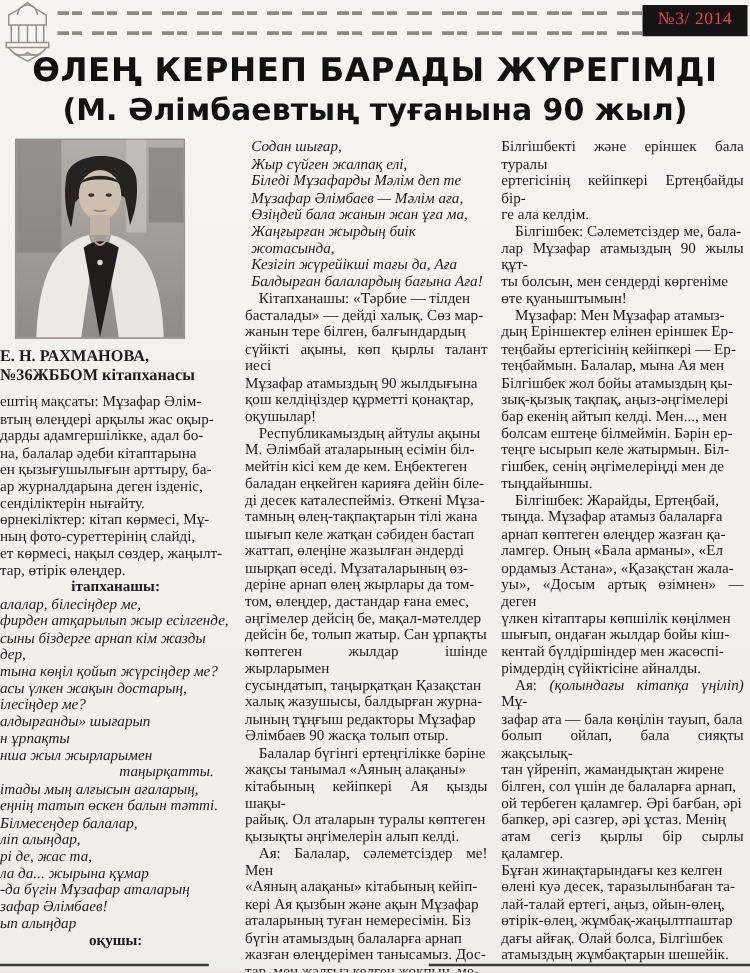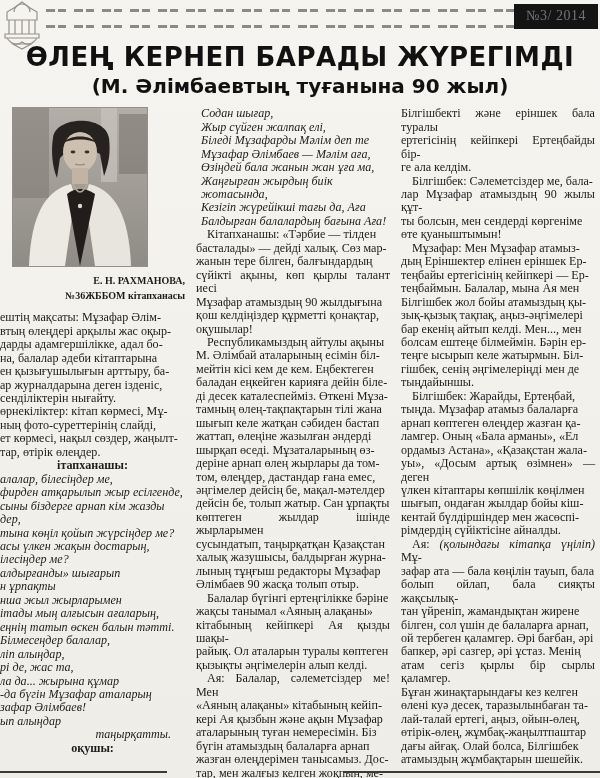--- a/index.html
+++ b/index.html
@@ -14,56 +14,56 @@
   }
   
   .emblem{position:absolute;left:1px;top:0;width:42px;height:50px;opacity:.85;}
   .dashrow{position:absolute;left:46px;right:0;height:3px;
     background:repeating-linear-gradient(90deg,#6a675f 0 9px,transparent 9px 12px,#6a675f 12px 20px,transparent 20px 28px);
     opacity:.75;}
   .dashrow.r1{top:9px;}
   .dashrow.r2{top:25px;}
   .issue-box{
     position:absolute;top:4px;right:2px;
-    background:#141414;color:#737373;
+    background:#141414;color:#ef4444;
     padding:4px 12px 5px 12px;
     font-size:14px;letter-spacing:.5px;
   }
   
   .title{
     margin:44px 6px 0 6px;text-align:center;
     font-family:"DejaVu Sans", sans-serif;
     font-weight:bold;font-size:26px;line-height:1.05;
     letter-spacing:.5px;color:#111;
   }
   .subtitle{
     margin:3px 0 0 0;text-align:center;
     font-family:"DejaVu Sans", sans-serif;
-    font-weight:bold;font-size:20px;color:#111;
+    font-weight:bold;font-size:24px;color:#111;
   }
   
   .columns{display:flex;gap:11px;margin-top:9px;padding:0 5px 0 0;}
   .col{font-size:12.1px;line-height:13.45px;}
   .col-left{width:185px;flex:none;}
   .col-mid{width:194px;flex:none;}
   .col-right{width:194px;flex:none;}
   p{margin:0;}
   .body{text-align:justify;white-space:pre-line;}
   .indent{text-indent:11px;}
   .lead{font-weight:normal;}
   .lead-only{font-weight:bold;text-align:center;}
   .verse{font-style:italic;white-space:pre-line;}
   .align-right{text-align:right;padding-right:14px;}
   .stage{text-indent:11px;text-align:justify;}
   .stage-inline{font-style:italic;}
   .vindent{padding-left:5px;}
   
   .photo-fig{margin:0 0 8px 0;padding:0;}
   .photo{display:block;margin-left:12px;width:134px;height:158px;border:1px solid #95918a;background:#a9a59f;}
-  .caption{margin-top:6px;text-align:right;font-weight:bold;font-size:10px;line-height:15px;}
+  .caption{margin-top:6px;text-align:left;font-weight:bold;font-size:13px;line-height:15px;}
   
   .footer-rule{position:absolute;bottom:5px;height:2px;background:#3b3a36;}
   .footer-rule-left{left:0;width:167px;}
   .footer-rule-right{left:343px;right:0;}
 </style>
 </head>
 <body>
 
 <div class="page">
 
@@ -133,30 +133,30 @@
       <p class="lead-only">ітапханашы:</p>
       <p class="verse">алалар, білесіңдер ме,
 фирден атқарылып жыр есілгенде,
 сыны біздерге арнап кім жазды дер,
 тына көңіл қойып жүрсіңдер ме?
 асы үлкен жақын достарың,
 ілесіңдер ме?
 алдырғанды» шығарып
 н ұрпақты
 нша жыл жырларымен</p>
+      <p class="verse align-right">таңырқатты.</p>
       <p class="verse">ітады мың алғысын ағаларың,
 еңнің татып өскен балын тәтті.
 Білмесеңдер балалар,
 ліп алыңдар,
 рі де, жас та,
 ла да... жырына құмар
 -да бүгін Мұзафар аталарың
 зафар Әлімбаев!
 ып алыңдар</p>
-      <p class="verse align-right">таңырқатты.</p>
       <p class="lead-only">оқушы:</p>
     </div>
 
     <div class="col col-mid">
       <p class="verse vindent">Содан шығар,
 Жыр сүйген жалпақ елі,
 Біледі Мұзафарды Мәлім деп те
 Мұзафар Әлімбаев — Мәлім аға,
 Өзіңдей бала жанын жан ұға ма,
 Жаңғырған жырдың биік жотасында,

